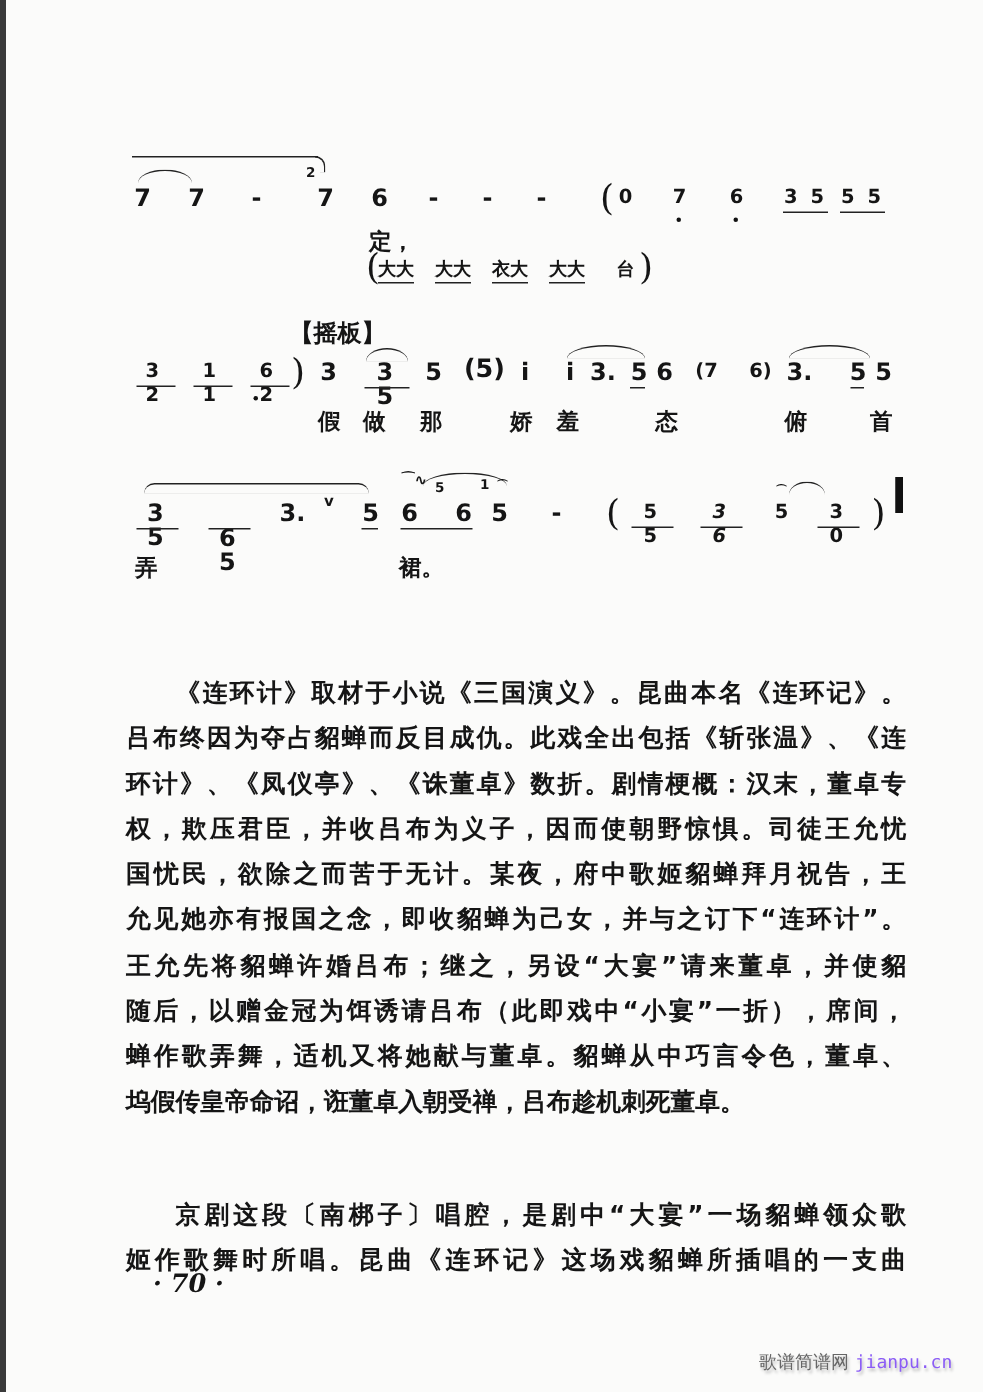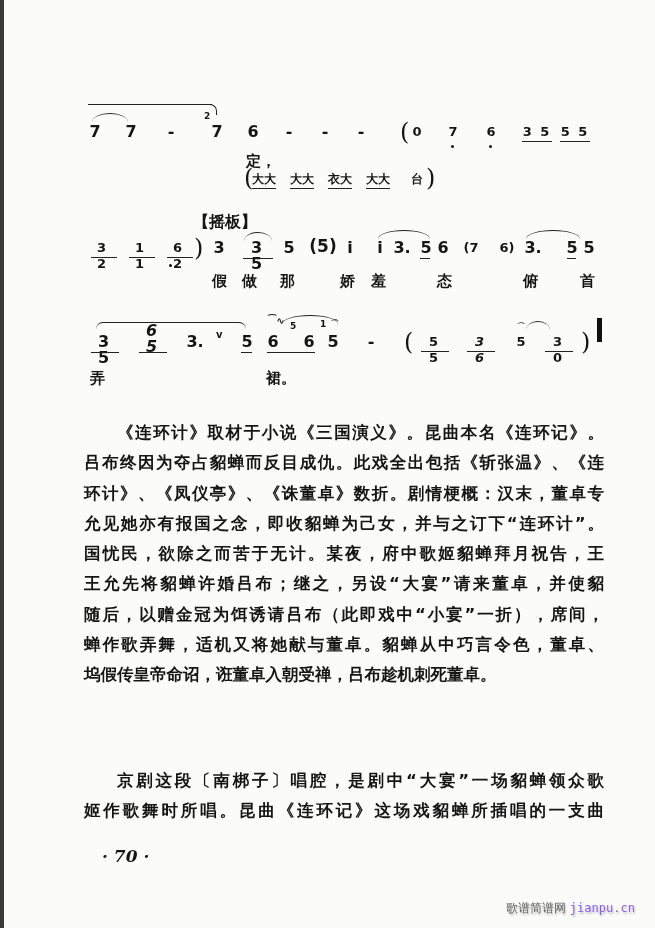--- a/index.html
+++ b/index.html
@@ -13,21 +13,21 @@
     .abs { position: absolute; white-space: nowrap; }
     .note { position: absolute; font-family: "DejaVu Sans", sans-serif; font-weight: bold; font-size: 16px; line-height: 16px; text-align: center; }
     .ul { position: absolute; height: 0; border-top: 1.5px solid #222; }
     .dot { position: absolute; width: 3px; height: 3px; border-radius: 50%; background: #111; }
     .slur { position: absolute; border-top: 1.5px solid #222; border-radius: 50% 50% 0 0 / 100% 100% 0 0; height: 8px; }
     .paren { position: absolute; font-family: "DejaVu Serif", serif; font-size: 24px; line-height: 24px; }
     .lyric { position: absolute; font-size: 15px; font-weight: bold; line-height: 16px; }
     .small { position: absolute; font-size: 9px; font-weight: bold; line-height: 9px; }
     .prose { position: absolute; left: 84px; width: 520px; font-size: 16.5px; font-weight: bold; line-height: 30px; }
     .prose .line { display: block; white-space: nowrap; height: 30.3px; text-align: justify; text-align-last: justify; }
-    .prose .line.indent { padding-left: 33px; }
+    .prose .line.indent { padding-left: 33px; margin-top: 29px; }
     .prose .line.last { text-align-last: left; }
     .pageno { position: absolute; left: 102px; top: 846px; font-family: "DejaVu Serif", serif; font-style: italic; font-weight: bold; font-size: 17px; }
     .watermark { position: absolute; left: 506px; top: 900px; font-size: 12px; color: #666; text-shadow: 1px 2px 2px #bbb; }
     .watermark .url { color: #8b5cf6; font-family: "DejaVu Sans Mono", monospace; }
     .barline-final { position: absolute; left: 597px; top: 318px; width: 4px; height: 24px; background: #111; border-left: 1px solid #111; }
   </style>
 </head>
 <body>
 
 <div class="scan-edge"></div>
@@ -112,21 +112,21 @@
   <span class="lyric" style="left:371px;top:273px;">羞</span>
   <span class="lyric" style="left:437px;top:273px;">态</span>
   <span class="lyric" style="left:523px;top:273px;">俯</span>
   <span class="lyric" style="left:580px;top:273px;">首</span>
 </div>
 
 <div>
   <div class="abs" style="left:96px;top:322px;width:150px;height:6px;border-top:1.5px solid #222;border-radius:10px 10px 0 0;"></div>
   <span class="note" style="left:90px;top:334px;width:30px;letter-spacing:3px;">3 5</span>
   <div class="ul" style="left:91px;top:352px;width:28px;"></div>
-  <span class="note" style="left:138px;top:323px;width:30px;letter-spacing:3px;font-style:italic;">6 5</span>
+  <span class="note" style="left:138px;top:351px;width:30px;letter-spacing:3px;">6 5</span>
   <div class="ul" style="left:139px;top:352px;width:28px;"></div>
   <span class="note" style="left:184px;top:334px;width:22px;">3.</span>
   <span class="small" style="left:216px;top:330px;font-size:10px;">v</span>
   <span class="note" style="left:240px;top:334px;width:14px;">5</span>
   <div class="ul" style="left:241px;top:352px;width:11px;"></div>
 
   <span class="small" style="left:268px;top:316px;font-size:10px;">⁀∿</span>
   <div class="slur" style="left:282px;top:315px;width:56px;"></div>
   <span class="note" style="left:266px;top:334px;width:14px;">6</span>
   <span class="small" style="left:290px;top:322px;">5</span>
@@ -151,22 +151,23 @@
   <div class="barline-final"></div>
 
   <span class="lyric" style="left:90px;top:370px;">弄</span>
   <span class="lyric" style="left:266px;top:370px;">裙。</span>
 </div>
 
 <div class="prose" style="top:418px;">
   <span class="line indent">《连环计》取材于小说《三国演义》。昆曲本名《连环记》。</span>
   <span class="line">吕布终因为夺占貂蝉而反目成仇。此戏全出包括《斩张温》、《连</span>
   <span class="line">环计》、《凤仪亭》、《诛董卓》数折。剧情梗概：汉末，董卓专</span>
+  <span class="line">权，欺压君臣，并收吕布为义子，因而使朝野惊惧。司徒王允忧</span>
+  <span class="line">国忧民，欲除之而苦于无计。某夜，府中歌姬貂蝉拜月祝告，王</span>
   <span class="line">允见她亦有报国之念，即收貂蝉为己女，并与之订下“连环计”。</span>
-  <span class="line">国忧民，欲除之而苦于无计。某夜，府中歌姬貂蝉拜月祝告，王</span>
   <span class="line">王允先将貂蝉许婚吕布；继之，另设“大宴”请来董卓，并使貂</span>
   <span class="line">随后，以赠金冠为饵诱请吕布（此即戏中“小宴”一折），席间，</span>
   <span class="line">蝉作歌弄舞，适机又将她献与董卓。貂蝉从中巧言令色，董卓、</span>
   <span class="line last">坞假传皇帝命诏，诳董卓入朝受禅，吕布趁机刺死董卓。</span>
 </div>
 
 <div class="prose" style="top:766px;">
   <span class="line indent">京剧这段〔南梆子〕唱腔，是剧中“大宴”一场貂蝉领众歌</span>
   <span class="line">姬作歌舞时所唱。昆曲《连环记》这场戏貂蝉所插唱的一支曲</span>
 </div>

